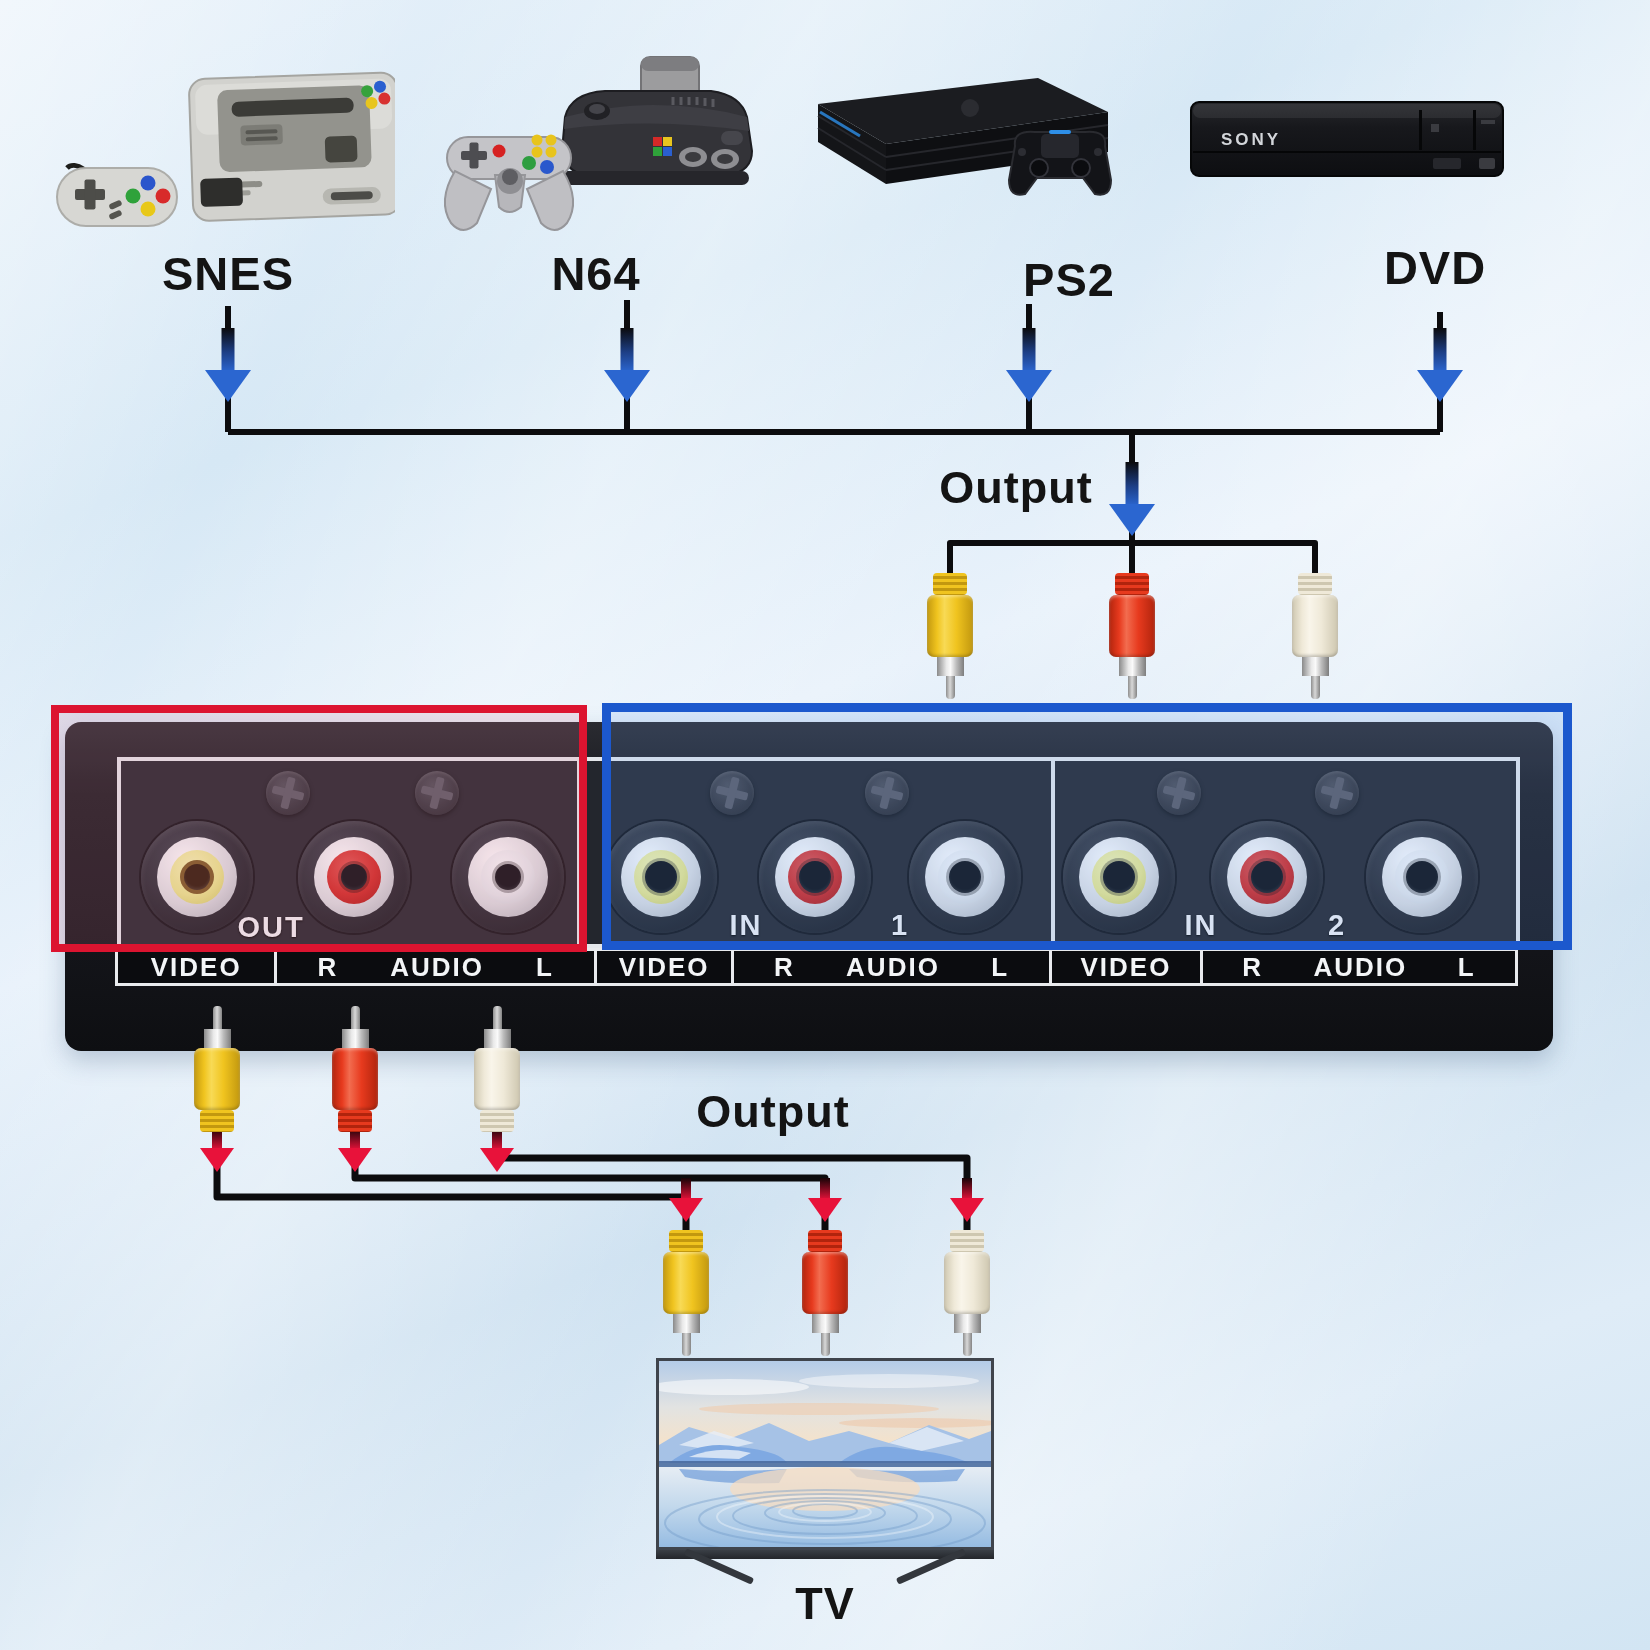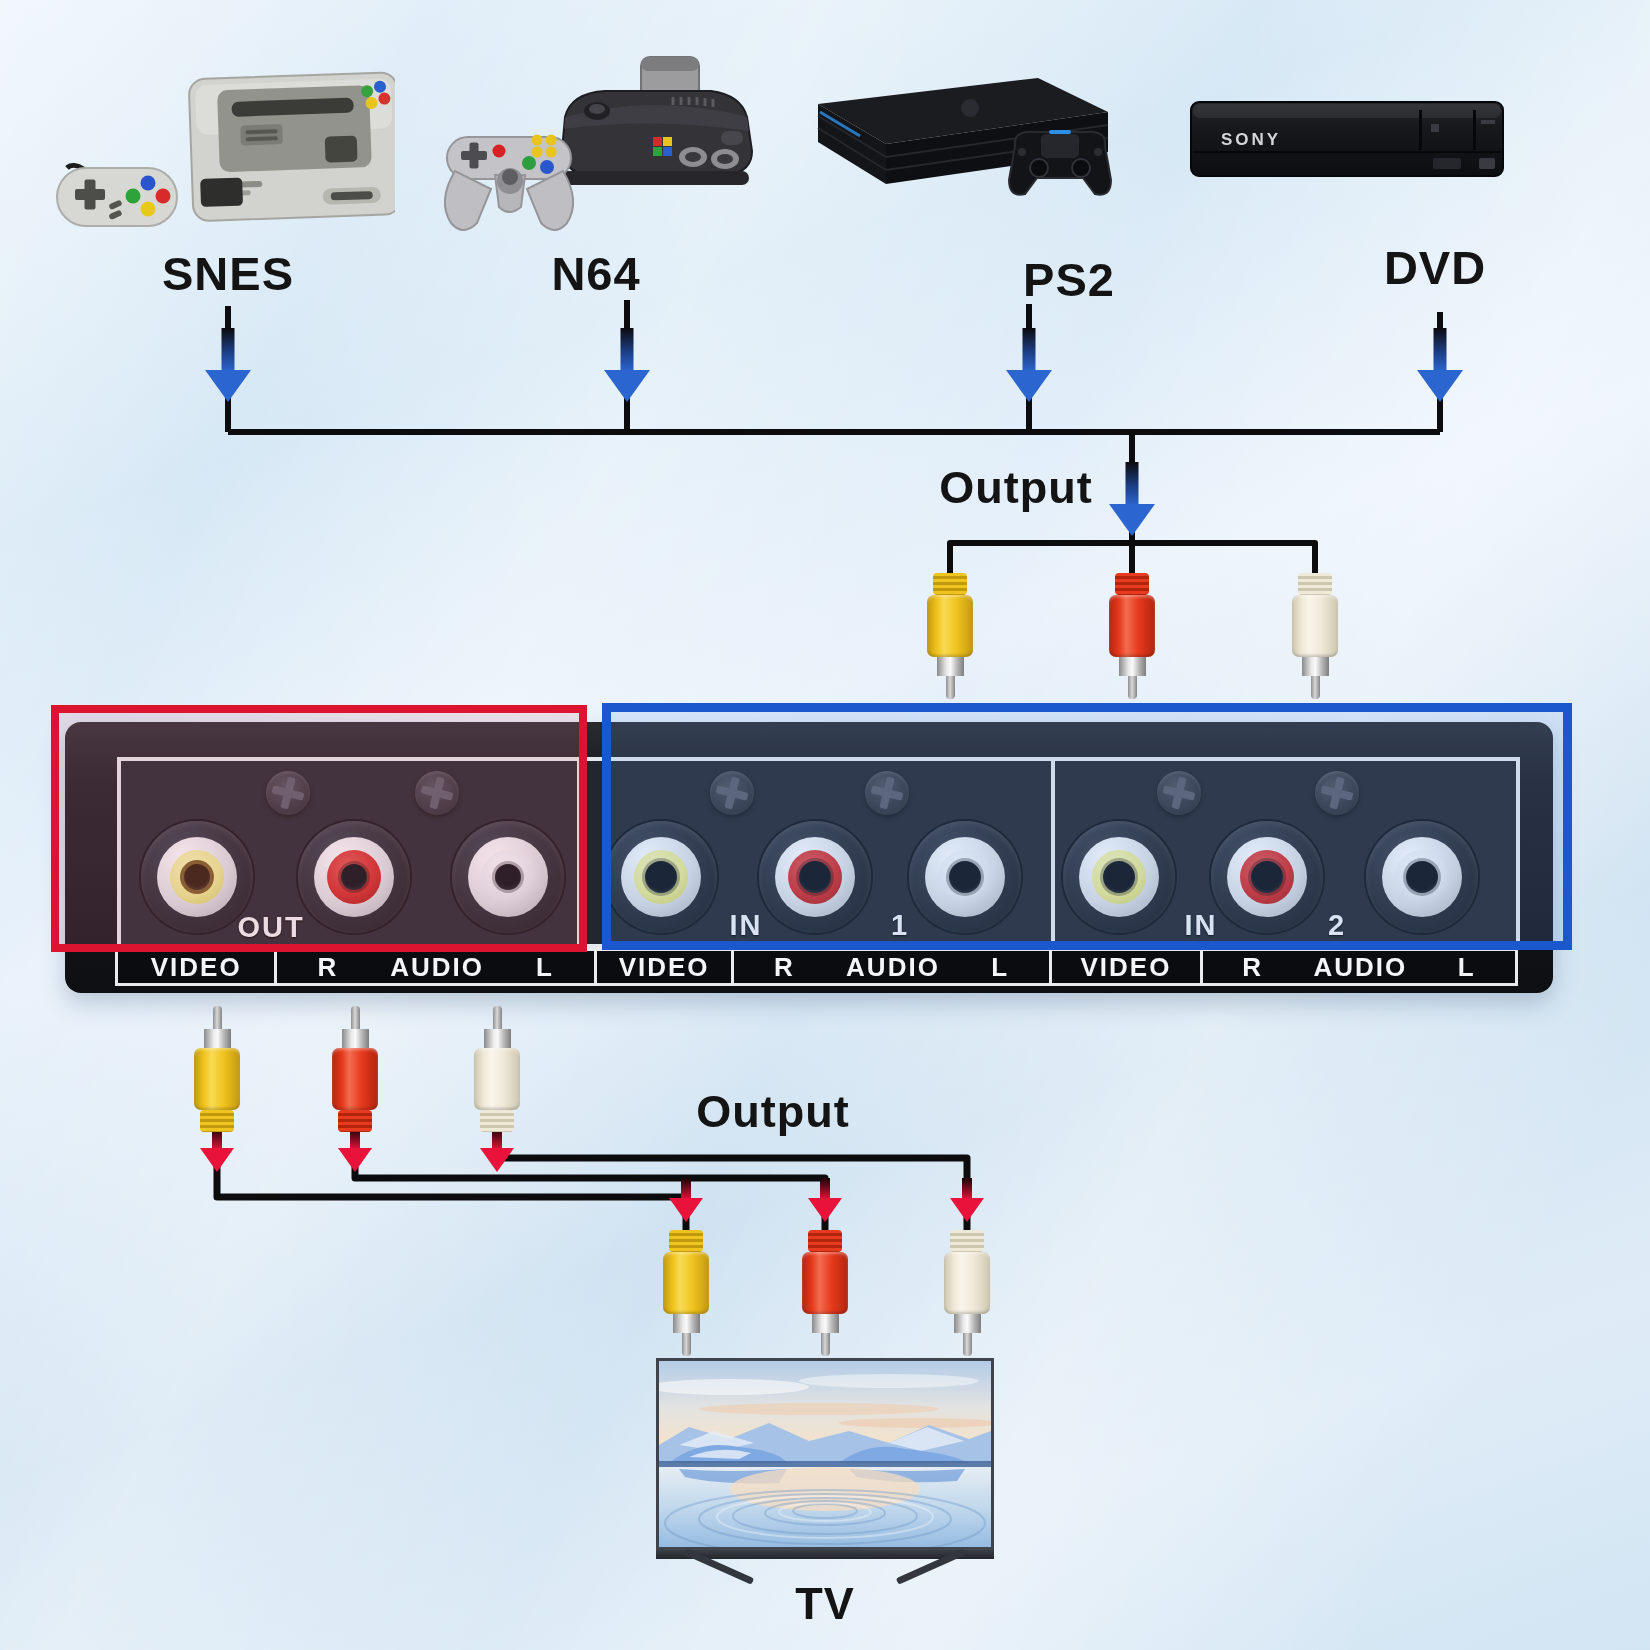--- a/index.html
+++ b/index.html
@@ -13,21 +13,21 @@
   .wires{position:absolute;left:0;top:0;z-index:1;pointer-events:none;}
   .device{position:absolute;z-index:2;}
   .dev-label,.flow-label{
     position:absolute;z-index:2;color:#141414;font-weight:700;
     font-size:47px;letter-spacing:1px;text-align:right;transform:translateX(-50%);
     white-space:nowrap;
   }
   .flow-label{font-size:45px;}
   
   .av-box{
-    position:absolute;left:65px;top:722px;width:1488px;height:271px;z-index:2;
+    position:absolute;left:65px;top:722px;width:1488px;height:329px;z-index:2;
     background:linear-gradient(180deg,#2a2b31 0%,#1b1c21 22%,#131419 70%,#0e0f12 100%);
     border-radius:16px;box-shadow:0 10px 24px rgba(40,70,110,.25);
   }
   .panel{
     position:absolute;left:52px;right:33px;top:35px;height:191px;
     border:4px solid #e4e7eb;display:flex;box-sizing:border-box;
     background:#202227;
   }
   .section{position:relative;background:#23262d;}
   .sec-out{flex:458 0 0;}

